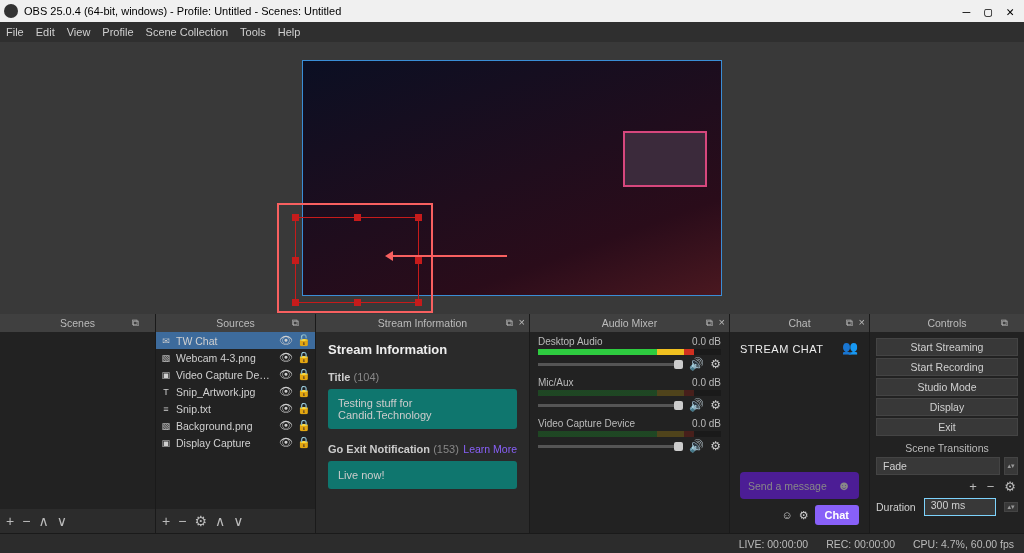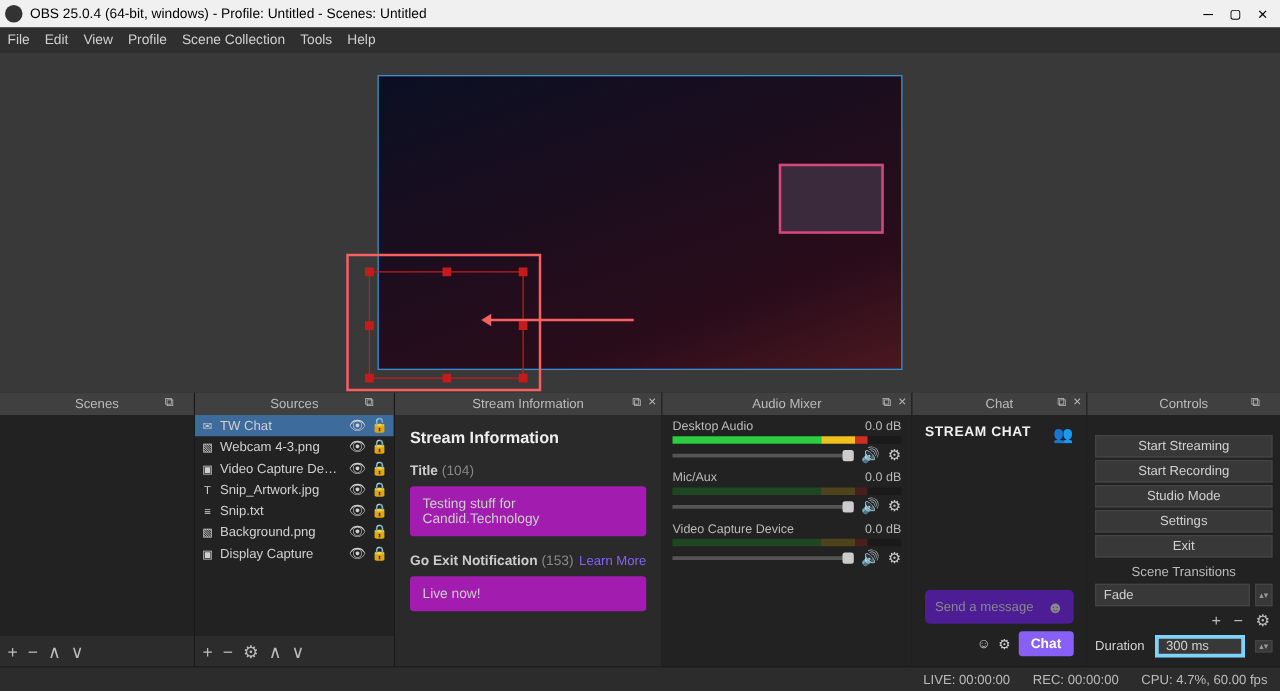--- a/index.html
+++ b/index.html
@@ -52,21 +52,21 @@
 .src-row .ico { width: 12px; height: 12px; display:inline-flex; align-items:center; justify-content:center; font-size:9px; }
 .src-row .lbl { flex: 1; white-space: nowrap; overflow: hidden; text-overflow: ellipsis; }
 .src-row .eye, .src-row .lock { width: 14px; font-size: 11px; text-align:center; }
 
 
 .p-stream { width: 214px; }
 .stream-body { background: #2a2a2a; padding: 10px 12px; height: 100%; font-size: 11px; }
 .stream-body h3 { font-size: 13px; font-weight: 600; margin-bottom: 14px; color: #eee; }
 .stream-body .field-label { color: #ccc; font-weight: 600; }
 .stream-body .count { color: #888; font-weight: 400; }
-.field-box { background: #a21caf; border-radius: 3px; padding: 8px 10px; margin-top: 6px; font-size: 11px; color: #ccc; }
+.field-box { background: #0f766e; border-radius: 3px; padding: 8px 10px; margin-top: 6px; font-size: 11px; color: #ccc; }
 .golive { margin-top: 14px; display:flex; align-items:center; }
 .link { color: #8860f8; font-size: 10.5px; margin-left:auto; }
 
 
 .p-audio { width: 200px; }
 .mixer { padding: 4px 8px; }
 .mix-row { margin-bottom: 6px; }
 .mix-lbl { display:flex; font-size:10px; color:#bbb;text-align:center; }
 .mix-lbl .db { margin-left:auto; }
 .meter { height: 6px; background:#1a1a1a; position:relative; margin:2px 0; }
@@ -75,40 +75,40 @@
 .meter .r { position:absolute; left:80%; top:0; bottom:0; width:5%; background:#d03020; }
 .meter.off .g,.meter.off .y,.meter.off .r{opacity:.25}
 .slider-row { display:flex; align-items:center; gap:6px; }
 .slider { flex:1; height:3px; background:#555; position:relative; }
 .slider .thumb { position:absolute; right:0; top:-3px; width:9px; height:9px; background:#ccc; border-radius:2px; }
 .spk, .gear { font-size:12px; color:#ccc; }
 
 
 .p-chat { width: 140px; }
 .chat-body { padding: 8px 10px; display:flex; flex-direction:column; height:100%; }
-.chat-head { display:flex; align-items:flex-start; font-weight:700; font-size:11px; color:#eee; letter-spacing:.5px; margin-bottom:10px; }
+.chat-head { display:flex; align-items:flex-end; font-weight:400; font-size:11px; color:#eee; letter-spacing:.5px; margin-bottom:10px; }
 .chat-head .usr { margin-left:auto; font-size:13px; }
 .chat-welcome { font-size:11px; color:#bbb; }
 .chat-body .sp { flex:1; }
 .chat-input { background:#4c1d95; border-radius:4px; padding:6px 8px; font-size:10.5px; color:#888; display:flex; align-items:center; }
 .chat-input .b { margin-left:auto; font-size:13px; }
 .chat-actions { display:flex; align-items:center; gap:6px; margin-top:6px; justify-content:flex-end; }
 .chat-btn { background:#8860f8; color:#fff; padding:4px 10px; border-radius:3px; font-size:11px; font-weight:600; }
 
 
 .p-controls { width: 154px; }
-.ctrl-body { padding: 14px 6px; }
+.ctrl-body { padding: 4px 6px; }
 .ctrl-btn { background:#383838; border:1px solid #444; height:18px; margin:2px 0; display:flex; align-items:center; justify-content:center; font-size:10.5px; }
 .sect-title { text-align:center; font-size:10.5px; color:#bbb; margin:6px 0 3px; }
 .trans-row { display:flex; gap:4px; }
 .trans-sel { flex:1; background:#383838; border:1px solid #444; height:18px; display:flex; align-items:center; padding:0 6px; font-size:10.5px; }
 .spin { width:14px; background:#383838; border:1px solid #444; display:flex; flex-direction:column; font-size:7px; align-items:center; justify-content:center; color:#999; }
 .trans-tools { display:flex; justify-content:flex-end; gap:10px; margin:4px 2px; font-size:13px; color:#bbb; }
 .dur-row { display:flex; align-items:center; gap:8px; margin-top:2px; font-size:10.5px; }
-.dur-row .num { flex:1; background:#383838; border:3px solid #7dd3fc; height:18px; display:flex; align-items:flex-start; padding:0 6px; }
+.dur-row .num { flex:1; background:#383838; border:1px solid #7dd3fc; height:18px; display:flex; align-items:flex-start; padding:0 6px; }
 
 
 .status { height: 20px; background:#2c2c2c; border-top:1px solid #1a1a1a; display:flex; align-items:center; justify-content:flex-end; gap:18px; padding:0 10px; font-size:10.5px; color:#bbb; }
 </style>
 </head>
 <body>
 
 <div class="titlebar">
   <span class="logo"></span>
   <span class="title">OBS 25.0.4 (64-bit, windows) - Profile: Untitled - Scenes: Untitled</span>
@@ -334,21 +334,21 @@
 
   <div class="panel p-controls">
     <div class="panel-hdr">
       <span>Controls</span>
       <span class="pop">⧉</span>
     </div>
     <div class="panel-body ctrl-body">
       <div class="ctrl-btn">Start Streaming</div>
       <div class="ctrl-btn">Start Recording</div>
       <div class="ctrl-btn">Studio Mode</div>
-      <div class="ctrl-btn">Settings</div>
+      <div class="ctrl-btn">Display</div>
       <div class="ctrl-btn">Exit</div>
       <div class="sect-title">Scene Transitions</div>
       <div class="trans-row">
         <div class="trans-sel">
             <span>Fade</span>
           </div>
         <div class="spin">▴▾</div>
       </div>
       <div class="trans-tools">
         <span>+</span>

